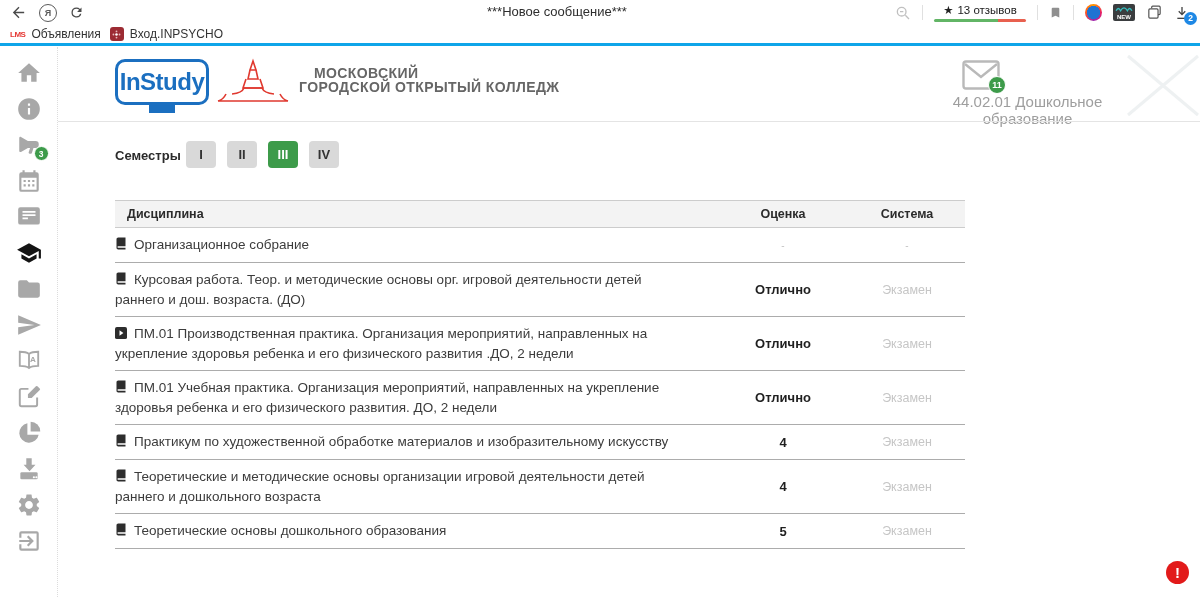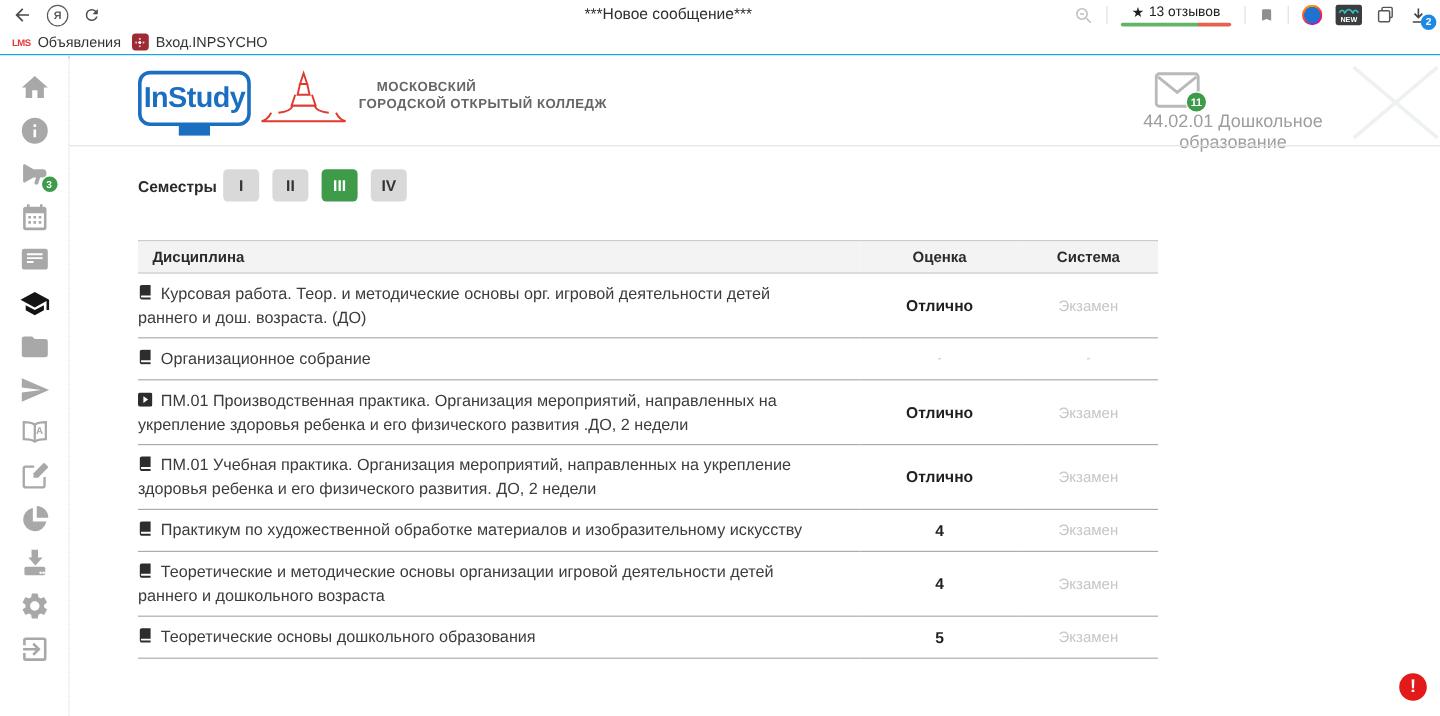--- a/index.html
+++ b/index.html
@@ -28,41 +28,41 @@
   .new-ico{width:22px;height:17px;background:#3a3d3f;border-radius:2px;position:relative;
           display:flex;align-items:flex-end;justify-content:center}
   .new-ico svg{position:absolute;top:1px;left:2px}
   .new-ico span{color:#fff;font-size:6px;font-weight:bold;line-height:8px}
   .dl-wrap{position:relative}
   .blue-badge{position:absolute;right:-7px;bottom:-4px;width:13px;height:13px;border-radius:50%;
           background:#1e88e5;color:#fff;font-size:8.5px;font-weight:bold;
           display:flex;align-items:center;justify-content:center}
   
   .bookmarks{position:absolute;top:25px;left:0;width:1200px;height:21px;display:flex;align-items:center;
-          gap:9px;padding:0 10px;box-sizing:border-box;border-bottom:1px solid #0ea5e9;background:#fff}
+          gap:9px;padding:0 10px;box-sizing:border-box;border-bottom:3px solid #0ea5e9;background:#fff}
   .bm{display:flex;align-items:center;gap:6px;cursor:pointer}
   .bm-label{font-size:12px;color:#333}
   .lms-fav{font-size:8px;font-weight:bold;color:#e53935;letter-spacing:-.5px}
   .inp-fav{width:14px;height:14px;border-radius:3px;background:#9c2b33;display:flex;align-items:center;justify-content:center}
   
   .sidebar{position:absolute;top:47px;left:0;width:58px;height:550px;box-sizing:border-box;
           border-right:1px dotted #dcdcdc;display:flex;flex-direction:column;align-items:center;
           padding-top:13px;gap:10px;background:#fff}
   .sb-item{width:28px;height:26px;position:relative;display:flex;justify-content:center;cursor:pointer}
   .sb-item svg{fill:#a8a8a8}
   .sb-item.active svg{fill:#141414}
   .badge{position:absolute;background:#3d9b4a;color:#fff;border-radius:50%;font-weight:bold;
           display:flex;align-items:center;justify-content:center;border:1.5px solid #fff;box-sizing:content-box}
   .sb-badge{width:13px;height:13px;font-size:8.5px;right:-6px;bottom:-3px}
   
   .logo-instudy{position:absolute;left:115px;top:59px;width:88px;height:40px;border:3.5px solid #1b6fc0;
           border-radius:10px;display:flex;align-items:center;justify-content:center;
           font-weight:bold;font-size:24px;color:#1b6fc0;letter-spacing:-.5px}
   .logo-stand{position:absolute;left:50%;transform:translateX(-50%);bottom:-11px;width:26px;height:8px;background:#1b6fc0}
-  .college-name{position:absolute;left:299px;top:66px;font-size:11px;color:#666;line-height:14px;letter-spacing:.4px;font-weight:bold}
+  .college-name{position:absolute;left:299px;top:66px;font-size:14px;color:#666;line-height:14px;letter-spacing:.4px;font-weight:bold}
   .college-name .l1{padding-left:15px}
   .hdr-divider{position:absolute;left:58px;top:121px;width:1142px;height:1px;background:#e4e4e4}
   .mail{position:absolute;left:962px;top:60px;cursor:pointer}
   .mail-badge{width:16px;height:16px;font-size:9px;right:-6px;bottom:-4px}
   .program{position:absolute;left:930px;top:93px;width:195px;font-size:15px;color:#9e9e9e;text-align:center}
   .xdecor{position:absolute;left:1126px;top:54px}
   
   .sem-label{position:absolute;left:115px;top:148px;font-size:13px;font-weight:bold;color:#2b2b2b}
   .sem-btns{position:absolute;left:186px;top:141px;display:flex;gap:11px}
   .sem-btn{width:30px;height:27px;border:none;border-radius:4px;background:#d9d9d9;color:#333;
@@ -302,30 +302,30 @@
     <tr>
       <th class="h-disc">Дисциплина</th>
       <th>Оценка</th>
       <th>Система</th>
     </tr>
   </thead>
   <tbody id="grades-body">
       <tr>
         <td class="c-disc"><span class="row-icon"><svg width="12" height="13" viewBox="0 0 16 16">
               <path fill="#2d2d2d" d="M4.3 0C3 0 2 1 2 2.3v11.4C2 15 3 16 4.3 16H14v-2.2H4.3c-.7 0-1.1-.5-1.1-1.1 0-.6.4-1.1 1.1-1.1H14V0H4.3z"></path>
-            </svg></span><span>Курсовая работа. Теор. и методические основы орг. игровой деятельности детей раннего и дош. возраста. (ДО)</span></td>
-        <td class="c-grade">Отлично</td>
-        <td class="c-system">Экзамен</td>
-      </tr>
-      <tr>
-        <td class="c-disc"><span class="row-icon"><svg width="12" height="13" viewBox="0 0 16 16">
-              <path fill="#2d2d2d" d="M4.3 0C3 0 2 1 2 2.3v11.4C2 15 3 16 4.3 16H14v-2.2H4.3c-.7 0-1.1-.5-1.1-1.1 0-.6.4-1.1 1.1-1.1H14V0H4.3z"></path>
             </svg></span><span>Организационное собрание</span></td>
         <td class="c-grade dash">-</td>
         <td class="c-system dash">-</td>
+      </tr>
+      <tr>
+        <td class="c-disc"><span class="row-icon"><svg width="12" height="13" viewBox="0 0 16 16">
+              <path fill="#2d2d2d" d="M4.3 0C3 0 2 1 2 2.3v11.4C2 15 3 16 4.3 16H14v-2.2H4.3c-.7 0-1.1-.5-1.1-1.1 0-.6.4-1.1 1.1-1.1H14V0H4.3z"></path>
+            </svg></span><span>Курсовая работа. Теор. и методические основы орг. игровой деятельности детей раннего и дош. возраста. (ДО)</span></td>
+        <td class="c-grade">Отлично</td>
+        <td class="c-system">Экзамен</td>
       </tr>
       <tr>
         <td class="c-disc"><span class="row-icon"><svg width="12" height="12" viewBox="0 0 16 16">
               <rect width="16" height="16" rx="2.5" fill="#2d2d2d"></rect>
               <path d="M6 4.2l5.2 3.8L6 11.8z" fill="#fff"></path>
             </svg></span><span>ПМ.01 Производственная практика. Организация мероприятий, направленных на укрепление здоровья ребенка и его физического развития .ДО, 2 недели</span></td>
         <td class="c-grade">Отлично</td>
         <td class="c-system">Экзамен</td>
       </tr>
       <tr>

